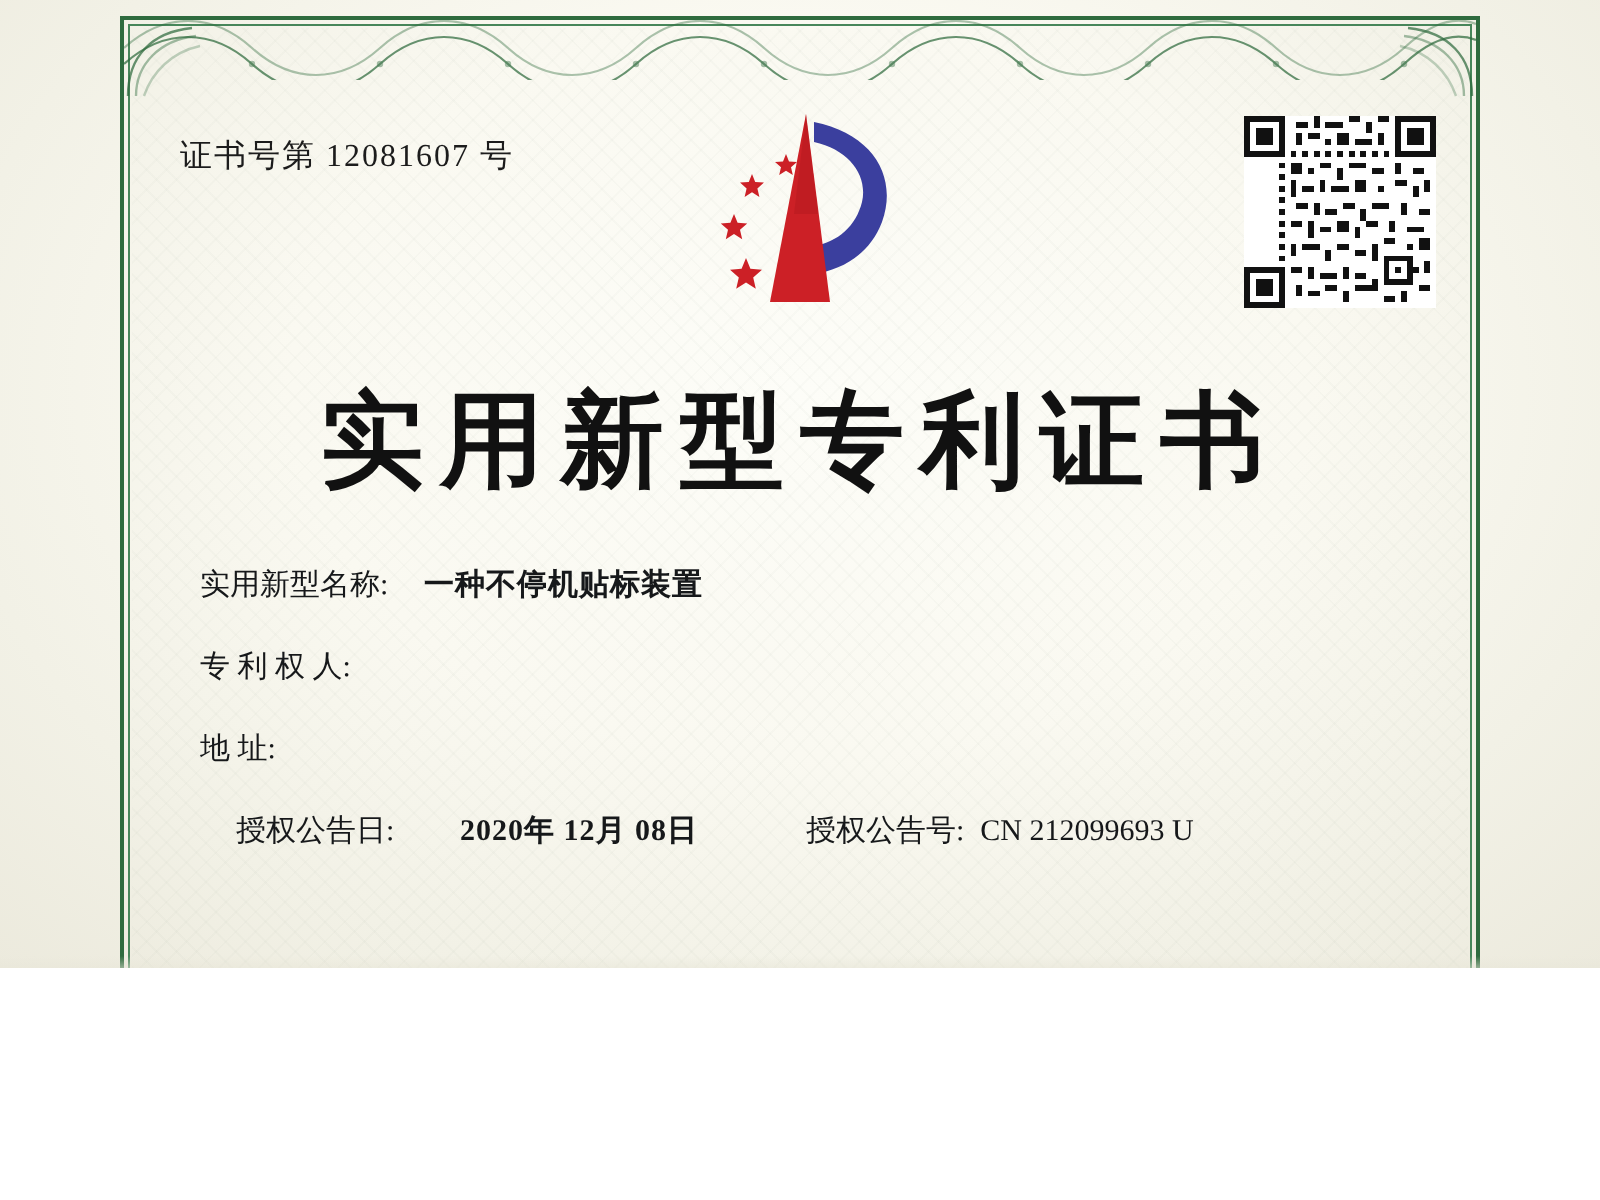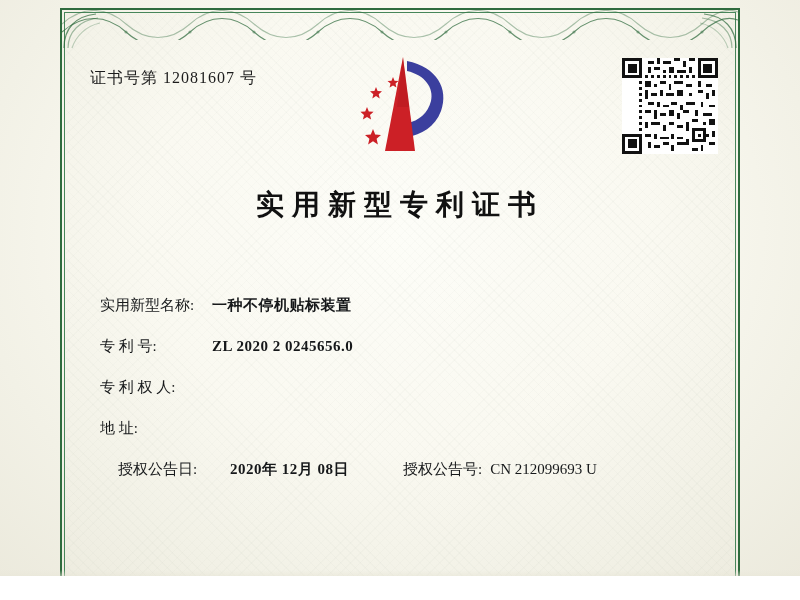--- a/index.html
+++ b/index.html
@@ -10,21 +10,21 @@
     width: 800px;
     height: 600px;
     overflow: hidden;
     background: #ffffff;
     font-family: "Liberation Sans", sans-serif;
   }
 
   .certificate {
     position: relative;
     width: 800px;
-    height: 576px;
+    height: 484px;
     background:
       radial-gradient(ellipse at 50% 40%, #fdfdf8 0%, #faf9f1 45%, #f2f1e6 75%, #eceadd 100%);
     overflow: hidden;
   }
 
   
   .border-frame {
     position: absolute;
     left: 60px;
     top: 8px;
@@ -111,31 +111,31 @@
   .qr svg { display: block; }
 
   
   .title {
     position: absolute;
     left: 0;
     right: 0;
     top: 186px;
     text-align: center;
     font-family: "DejaVu Serif", "Liberation Serif", serif;
-    font-size: 28px;
+    font-size: 52px;
     font-weight: bold;
     letter-spacing: 8px;
     color: #111111;
   }
 
   
   .fields {
     position: absolute;
     left: 100px;
-    top: 296px;
+    top: 283px;
     right: 90px;
   }
   .row {
     display: flex;
     align-items: baseline;
     margin-bottom: 22px;
     font-size: 15px;
     color: #16181a;
     font-family: "Liberation Serif", serif;
     white-space: nowrap;
@@ -367,24 +367,20 @@
   <div class="title">实用新型专利证书</div>
 
   <div class="fields">
 
     <div class="row">
       <span class="label">实用新型名称:</span>
       <span class="value">一种不停机贴标装置</span>
     </div>
 
 
-    <div class="row">
-      <span class="label">专 利 号:</span>
-      <span class="value">ZL 2020 2 0245656.0</span>
-    </div>
 
 
     <div class="row">
       <span class="label">专 利 权 人:</span>
     </div>
 
     <div class="row">
       <span class="label">地 址:</span>
     </div>
 

